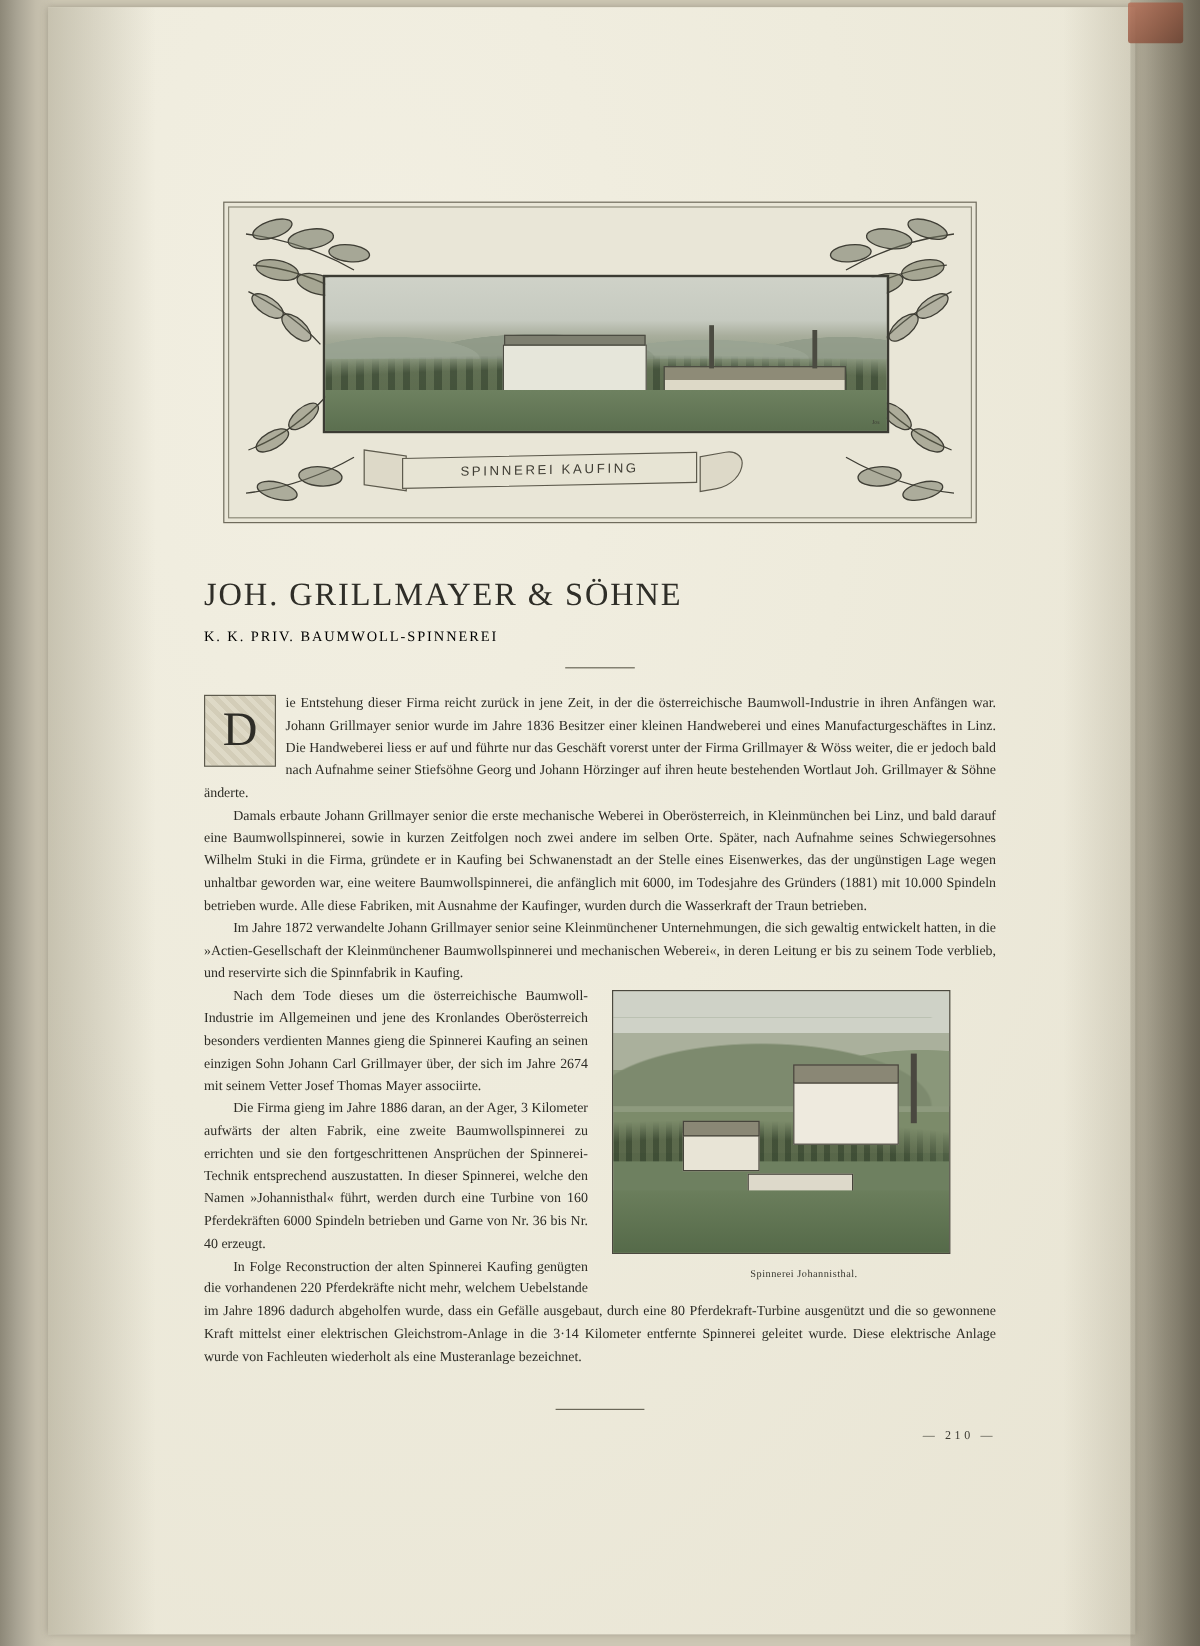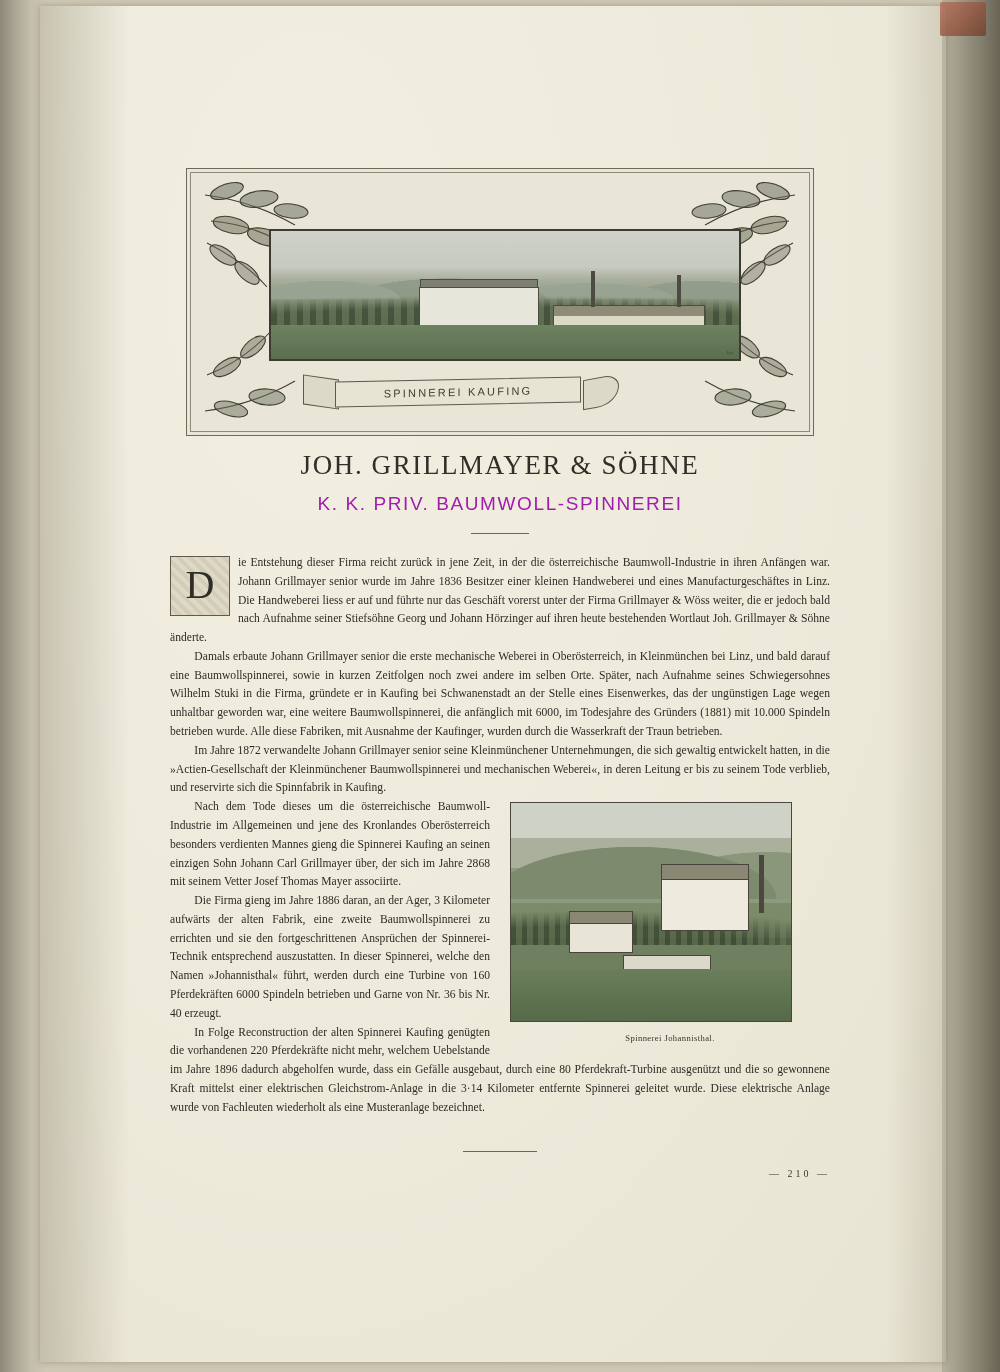--- a/index.html
+++ b/index.html
@@ -199,36 +199,35 @@
     position: absolute; top: 2px;
     width: 34px; height: 28px;
     border: 1px solid #5d5a4d;
     background: #ddd9c8;
   }
   .ribbon .tail-l { left: -4px; transform: skewY(8deg); }
   .ribbon .tail-r { right: -12px; transform: skewY(-10deg); border-radius: 0 40% 60% 0; }
 
   
   .title-block {
-    text-align: center;
-    margin-top: 14px;
+    margin-top: 44px;
   }
   .firm-title {
     font-family: "Liberation Serif", serif;
     font-size: 27px;
     letter-spacing: 1.6px;
     color: #2f2e28;
     margin: 0;
     font-weight: normal;
   }
   .firm-sub {
-    font-family: Liberation Sans, sans-serif;
-    font-size: 19px;
+    font-family: Liberation Serif, serif;
+    font-size: 12px;
     letter-spacing: 1.6px;
-    color: #a21caf;
+    color: #000000;
     margin: 12px 0 0 0;
     font-weight: normal;
   }
   .firm-place {
     font-family: "Liberation Serif", serif;
     font-size: 11.5px;
     letter-spacing: 2.2px;
     color: #3a3931;
     margin: 14px 0 0 0;
     font-weight: normal;
@@ -451,21 +450,21 @@
           <div class="trees"></div>
           <div class="bigbuilding"></div>
           <div class="stack"></div>
           <div class="house"></div>
           <div class="shed"></div>
           <div class="meadow"></div>
         </div>
         <div class="fig-caption">Spinnerei Johannisthal.</div>
       </div>
 
-      <p>Nach dem Tode dieses um die österreichische Baumwoll-Industrie im Allgemeinen und jene des Kronlandes Oberösterreich besonders verdienten Mannes gieng die Spinnerei Kaufing an seinen einzigen Sohn Johann Carl Grillmayer über, der sich im Jahre 2868 mit seinem Vetter Josef Thomas Mayer associirte.</p>
+      <p>Nach dem Tode dieses um die österreichische Baumwoll-Industrie im Allgemeinen und jene des Kronlandes Oberösterreich besonders verdienten Mannes gieng die Spinnerei Kaufing an seinen einzigen Sohn Johann Carl Grillmayer über, der sich im Jahre 2674 mit seinem Vetter Josef Thomas Mayer associirte.</p>
       <p>Die Firma gieng im Jahre 1886 daran, an der Ager, 3 Kilometer aufwärts der alten Fabrik, eine zweite Baumwollspinnerei zu errichten und sie den fortgeschrittenen Ansprüchen der Spinnerei-Technik entsprechend auszustatten. In dieser Spinnerei, welche den Namen »Johannisthal« führt, werden durch eine Turbine von 160 Pferdekräften 6000 Spindeln betrieben und Garne von Nr. 36 bis Nr. 40 erzeugt.</p>
       <p>In Folge Reconstruction der alten Spinnerei Kaufing genügten die vorhandenen 220 Pferdekräfte nicht mehr, welchem Uebelstande im Jahre 1896 dadurch abgeholfen wurde, dass ein Gefälle ausgebaut, durch eine 80 Pferdekraft-Turbine ausgenützt und die so gewonnene Kraft mittelst einer elektrischen Gleichstrom-Anlage in die 3·14 Kilometer entfernte Spinnerei geleitet wurde. Diese elektrische Anlage wurde von Fachleuten wiederholt als eine Musteranlage bezeichnet.</p>
     </div>
 
     <div style="clear:both"></div>
     <div class="bottom-rule"></div>
     <div class="folio">—  210  —</div>
   </div>
 </div>
 

